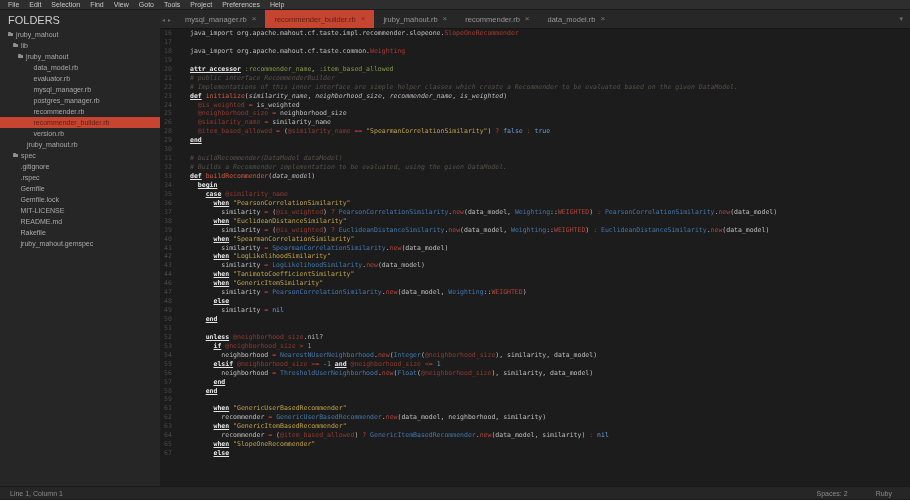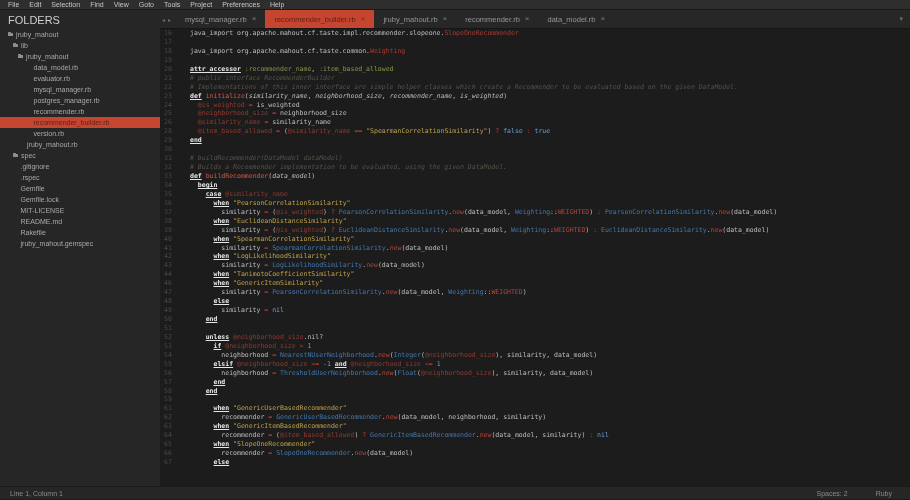--- a/index.html
+++ b/index.html
@@ -226,21 +226,20 @@
         <div class="code-line"><span class="ln">55</span><span class="lc">      <span class="tk-kw">elsif</span><span class="tk-pl"> </span><span class="tk-ivar">@neighborhood_size</span><span class="tk-pl"> </span><span class="tk-op">&gt;=</span><span class="tk-pl"> </span><span class="tk-num">-1</span><span class="tk-pl"> </span><span class="tk-kw">and</span><span class="tk-pl"> </span><span class="tk-ivar">@neighborhood_size</span><span class="tk-pl"> </span><span class="tk-op">&lt;=</span><span class="tk-pl"> </span><span class="tk-num">1</span></span></div>
         <div class="code-line"><span class="ln">56</span><span class="lc">        <span class="tk-pl">neighborhood </span><span class="tk-op">=</span><span class="tk-pl"> </span><span class="tk-cls">ThresholdUserNeighborhood</span><span class="tk-pl">.</span><span class="tk-meth">new</span><span class="tk-pl">(</span><span class="tk-cls">Float</span><span class="tk-pl">(</span><span class="tk-ivar">@neighborhood_size</span><span class="tk-pl">), similarity, data_model)</span></span></div>
         <div class="code-line"><span class="ln">57</span><span class="lc">      <span class="tk-kw">end</span></span></div>
         <div class="code-line"><span class="ln">58</span><span class="lc">    <span class="tk-kw">end</span></span></div>
         <div class="code-line"><span class="ln">59</span><span class="lc"></span></div>
         <div class="code-line"><span class="ln">61</span><span class="lc">      <span class="tk-kw">when</span><span class="tk-pl"> </span><span class="tk-str">"GenericUserBasedRecommender"</span></span></div>
         <div class="code-line"><span class="ln">62</span><span class="lc">        <span class="tk-pl">recommender </span><span class="tk-op">=</span><span class="tk-pl"> </span><span class="tk-cls">GenericUserBasedRecommender</span><span class="tk-pl">.</span><span class="tk-meth">new</span><span class="tk-pl">(data_model, neighborhood, similarity)</span></span></div>
         <div class="code-line"><span class="ln">63</span><span class="lc">      <span class="tk-kw">when</span><span class="tk-pl"> </span><span class="tk-str">"GenericItemBasedRecommender"</span></span></div>
         <div class="code-line"><span class="ln">64</span><span class="lc">        <span class="tk-pl">recommender </span><span class="tk-op">=</span><span class="tk-pl"> (</span><span class="tk-ivar">@item_based_allowed</span><span class="tk-pl">) </span><span class="tk-op">?</span><span class="tk-pl"> </span><span class="tk-cls">GenericItemBasedRecommender</span><span class="tk-pl">.</span><span class="tk-meth">new</span><span class="tk-pl">(data_model, similarity) </span><span class="tk-op">:</span><span class="tk-pl"> </span><span class="tk-num">nil</span></span></div>
         <div class="code-line"><span class="ln">65</span><span class="lc">      <span class="tk-kw">when</span><span class="tk-pl"> </span><span class="tk-str">"SlopeOneRecommender"</span></span></div>
-        <div class="code-line"><span class="ln">66</span><span class="lc">        <span class="tk-pl">recommender </span><span class="tk-op">=</span><span class="tk-pl"> </span><span class="tk-cls">SlopeOneRecommender</span><span class="tk-pl">.</span><span class="tk-meth">new</span><span class="tk-pl">(data_model)</span></span></div>
         <div class="code-line"><span class="ln">67</span><span class="lc">      <span class="tk-kw">else</span></span></div>
       </div>
   </div>
 
 </div>
 
 <div class="statusbar">
   <span>Line 1, Column 1</span>
   <span class="status-right">
     <span>Spaces: 2</span>

